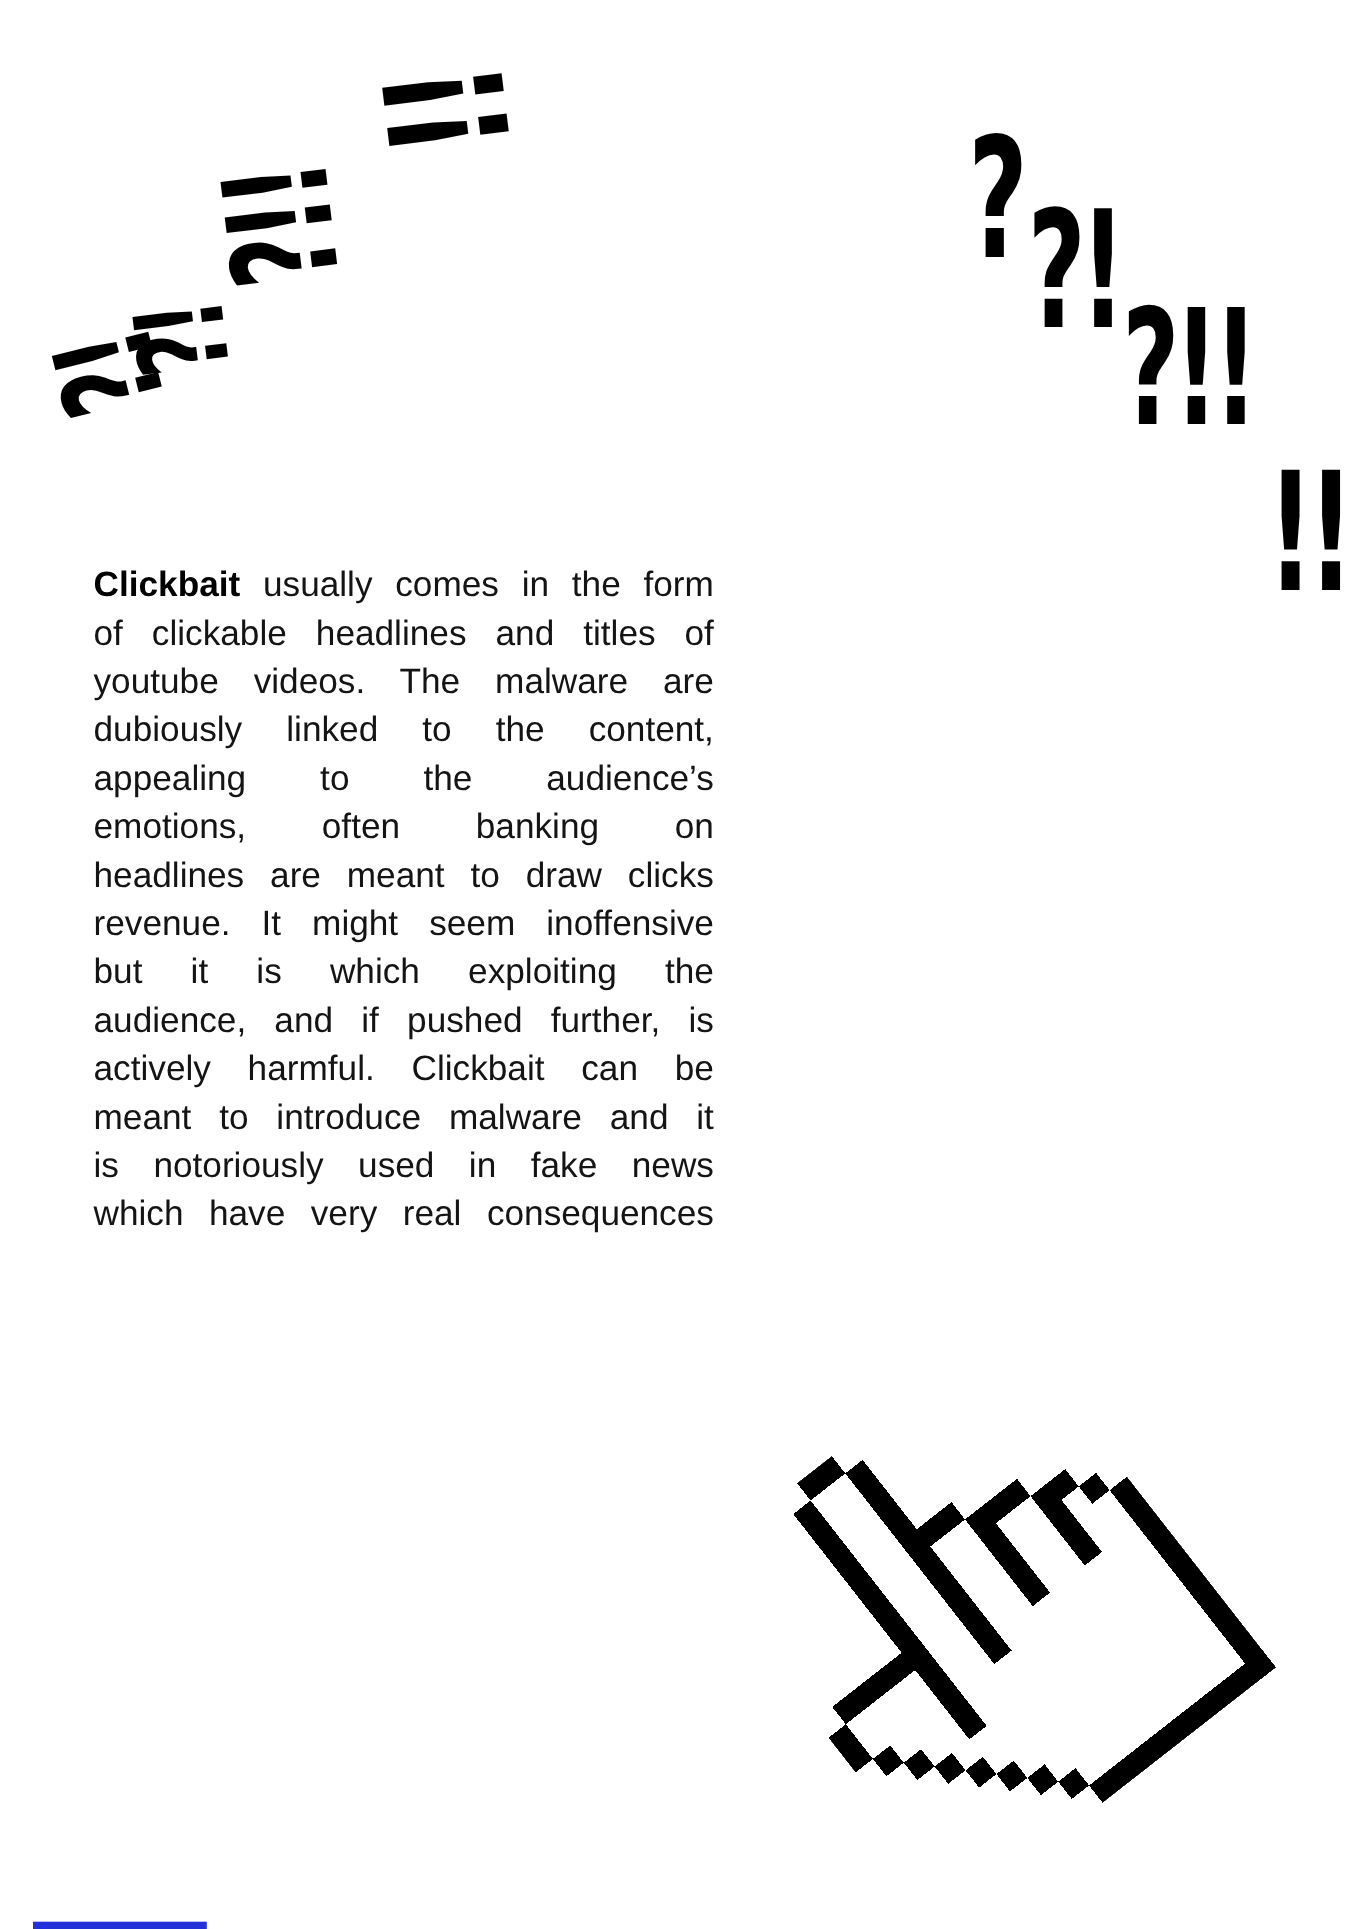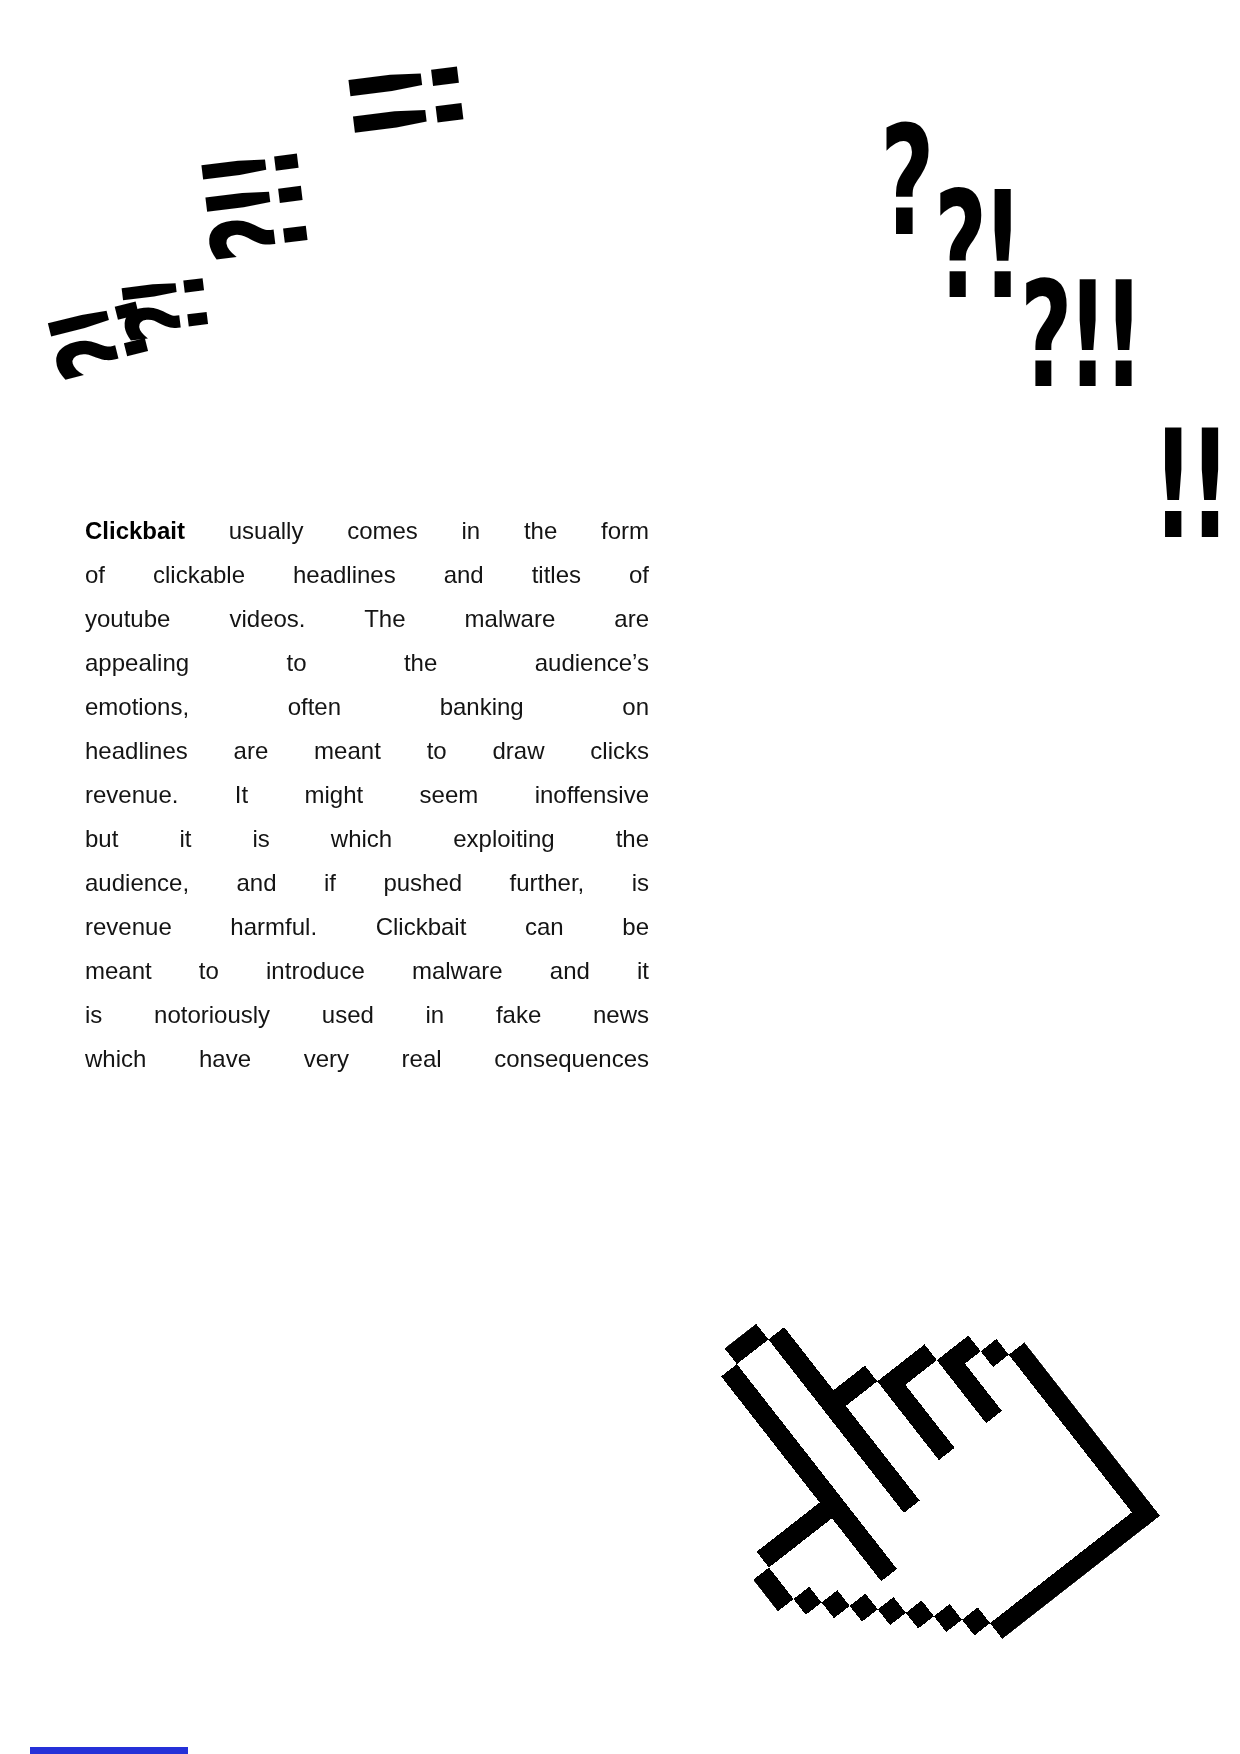--- a/index.html
+++ b/index.html
@@ -20,21 +20,21 @@
   #tl2{left:257px;top:206px;font-size:132px;}
   #tl3{left:167px;top:309px;font-size:112px;}
   #tl4{left:101px;top:340px;font-size:124px;}
   #tr1{left:880px;top:106px;font-size:152px;}
   #tr2{left:934px;top:172px;font-size:148px;}
   #tr3{left:1020px;top:262px;font-size:146px;}
   #tr4{left:1152px;top:410px;font-size:150px;}
   
   .article{
     position:absolute;left:85px;top:509px;width:564px;
-    font-size:24px;line-height:44px;color:#141414;
+    font-size:32px;line-height:44px;color:#141414;
   }
   .article .line{text-align:justify;text-align-last:justify;}
   .article .line.last{text-align-last:left;}
   .article b{font-weight:bold;color:#000;}
   
   .hand{
     position:absolute;left:715px;top:1269px;width:360px;height:400px;
     transform:rotate(-38deg);
   }
   .hand svg{display:block;width:100%;height:100%;shape-rendering:crispEdges;}
@@ -56,27 +56,28 @@
 
   <span id="tr1" class="mark tr">?</span>
   <span id="tr2" class="mark tr">?!</span>
   <span id="tr3" class="mark tr">?!!</span>
   <span id="tr4" class="mark tr">!!</span>
 
   <div class="article">
       <div class="line"><b>Clickbait</b> usually comes in the form</div>
       <div class="line">of clickable headlines and titles of</div>
       <div class="line">youtube videos. The malware are</div>
+      <div class="line">dubiously linked to the content,</div>
       <div class="line">appealing to the audience’s</div>
       <div class="line">emotions, often banking on</div>
       <div class="line">headlines are meant to draw clicks</div>
       <div class="line">revenue. It might seem inoffensive</div>
       <div class="line">but it is which exploiting the</div>
       <div class="line">audience, and if pushed further, is</div>
-      <div class="line">revenue harmful. Clickbait can be</div>
+      <div class="line">actively harmful. Clickbait can be</div>
       <div class="line">meant to introduce malware and it</div>
       <div class="line">is notoriously used in fake news</div>
       <div class="line">which have very real consequences</div>
     </div>
 
   <div class="hand">
     <svg viewBox="0 0 18 20" xmlns="http://www.w3.org/2000/svg" aria-hidden="true">
       <path fill="#ffffff" d="M6 0H8V1H9V5H11V6H14V7H16V8H17V9H18V20H8V19H7V18H6V17H5V16H4V15H3V14H2V13H1V12H0V10H1V9H5V1H6Z"></path>
       <g fill="#000000">
         <rect x="6" y="0" width="2" height="1"></rect>

